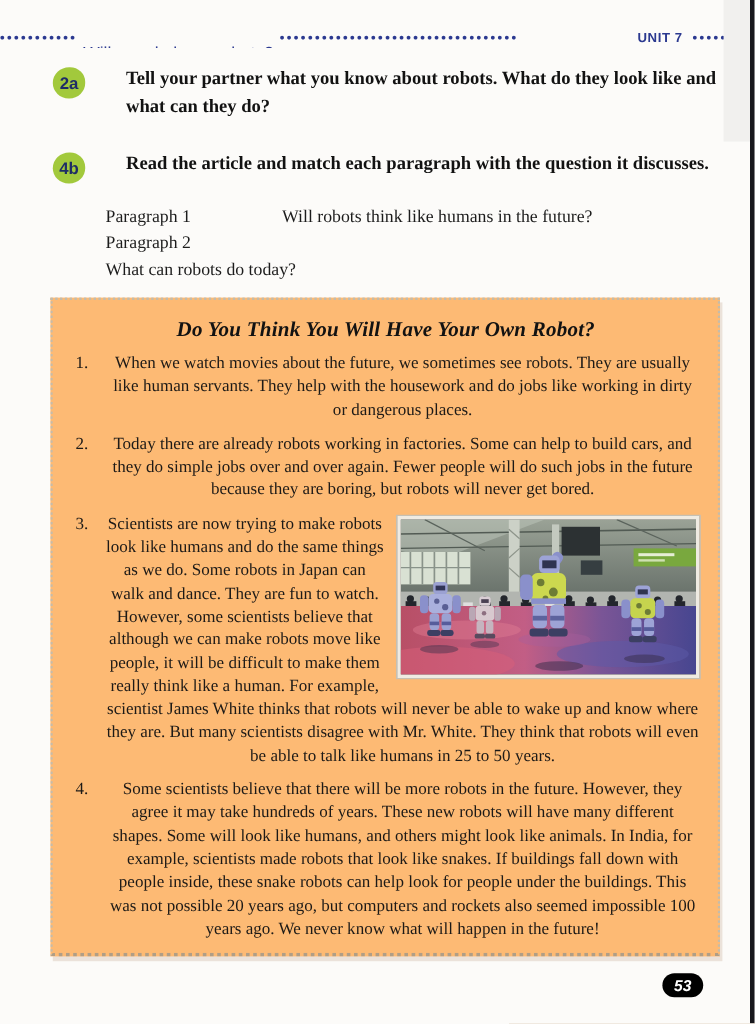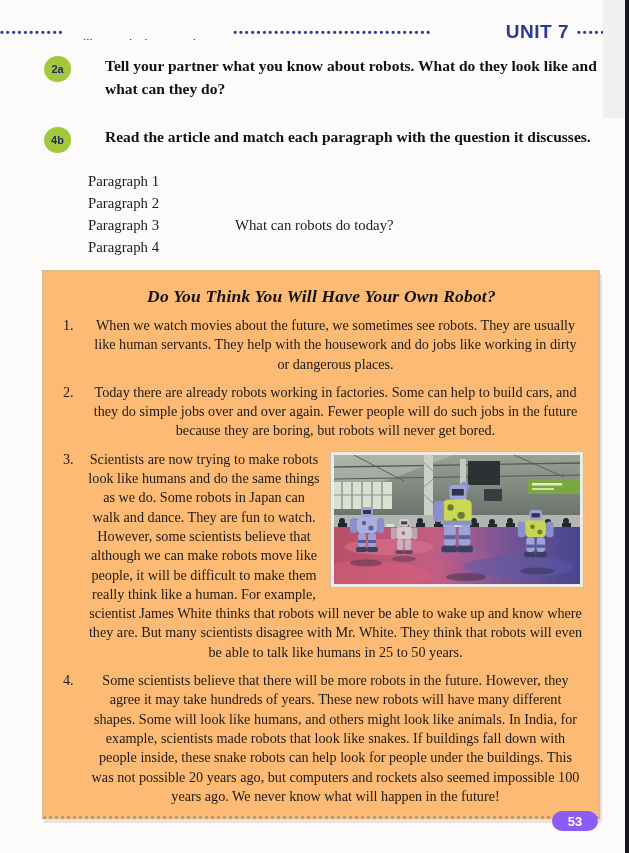--- a/index.html
+++ b/index.html
@@ -23,28 +23,28 @@
   
   .header-row {
     display: flex; align-items: center; white-space: nowrap;
     margin: 24px 0 0 0; height: 16px; overflow: hidden;
     font-family: "Liberation Sans", sans-serif; color: #2b3990;
   }
   .dots { font-size: 11px; font-weight: bold; letter-spacing: 2px; overflow: hidden; color: #2b3990; }
   .dots-mid { flex: 1 1 auto; }
   .dots-trail { flex: 0 0 52px; }
   .hdr-title { font-size: 14.5px; font-weight: 500; padding: 0 5px; margin-top: 25px; }
-  .hdr-unit { font-size: 19px; font-weight: bold; letter-spacing: .5px; padding: 0 8px 0 10px; }
+  .hdr-unit { font-size: 11px; font-weight: bold; letter-spacing: .5px; padding: 0 8px 0 10px; }
   
   .activity { display: flex; margin: 14px 0 0 44px; }
   .activity.second { margin-top: 25px; }
   .badge {
     flex: 0 0 27px; width: 27px; height: 26px; border-radius: 52% 48% 50% 50%;
     background: #a2c93c; color: #1e2c66;
-    font-family: "Liberation Sans", sans-serif; font-size: 11px; font-weight: bold;
+    font-family: "Liberation Sans", sans-serif; font-size: 14px; font-weight: bold;
     display: flex; align-items: center; justify-content: center;
     margin-top: 2px;
   }
   .activity-text {
     margin-left: 34px; width: 508px;
     font-size: 15.5px; font-weight: bold; line-height: 23px; color: #121212;
   }
   
   .match-table { margin: 17px 0 12px 88px; font-size: 14.8px; color: #1c1c1c; }
   .match-row { display: flex; line-height: 22px; }
@@ -67,25 +67,25 @@
   .para-body { flex: 1 1 auto; text-align: center; }
   .photo-frame {
     float: right; margin: 2px 0 6px 11px;
     width: 252px; height: 135px;
     border: 3px solid #efebe2; outline: 1px solid #c6c0b3;
     background: #555;
   }
   .photo-frame svg { display: block; }
   
   .page-badge {
-    position: absolute; left: 552px; top: 811px; width: 46px; height: 20px;
-    background: #8b5cf6; border-radius: 11px;
+    position: absolute; left: 552px; top: 811px; width: 34px; height: 20px;
+    background: #000000; border-radius: 11px;
     color: #ffffff; font-family: "Liberation Sans", sans-serif;
     font-size: 13px; font-weight: bold;
-    display: flex; align-items: center; justify-content: center;
+    display: flex; align-items: center; justify-content: center; font-style: italic;
   }
 </style>
 </head>
 <body>
 
 <div class="page">
   <div class="shade-right"></div>
   <div class="edge-strip"></div>
 
   <div class="header-row">
@@ -102,30 +102,29 @@
   </div>
 
   <div class="activity second">
     <div class="badge">4b</div>
     <div class="activity-text">Read the article and match each paragraph with the question it discusses.</div>
   </div>
 
   <div class="match-table">
     <div class="match-row">
       <span class="match-left">Paragraph 1</span>
+      <span class="match-right">Will robots think like humans in the future?</span>
     </div>
     <div class="match-row">
       <span class="match-left">Paragraph 2</span>
     </div>
     <div class="match-row">
-      <span class="match-left">Paragraph 3</span>
       <span class="match-right">What can robots do today?</span>
     </div>
     <div class="match-row">
-      <span class="match-left">Paragraph 4</span>
     </div>
   </div>
 
   <div class="article-box">
     <div class="article-title">Do You Think You Will Have Your Own Robot?</div>
 
     <div class="para">
       <div class="para-num">1.</div>
       <div class="para-body">When we watch movies about the future, we sometimes see robots. They are usually like human servants. They help with the housework and do jobs like working in dirty or dangerous places.</div>
     </div>

